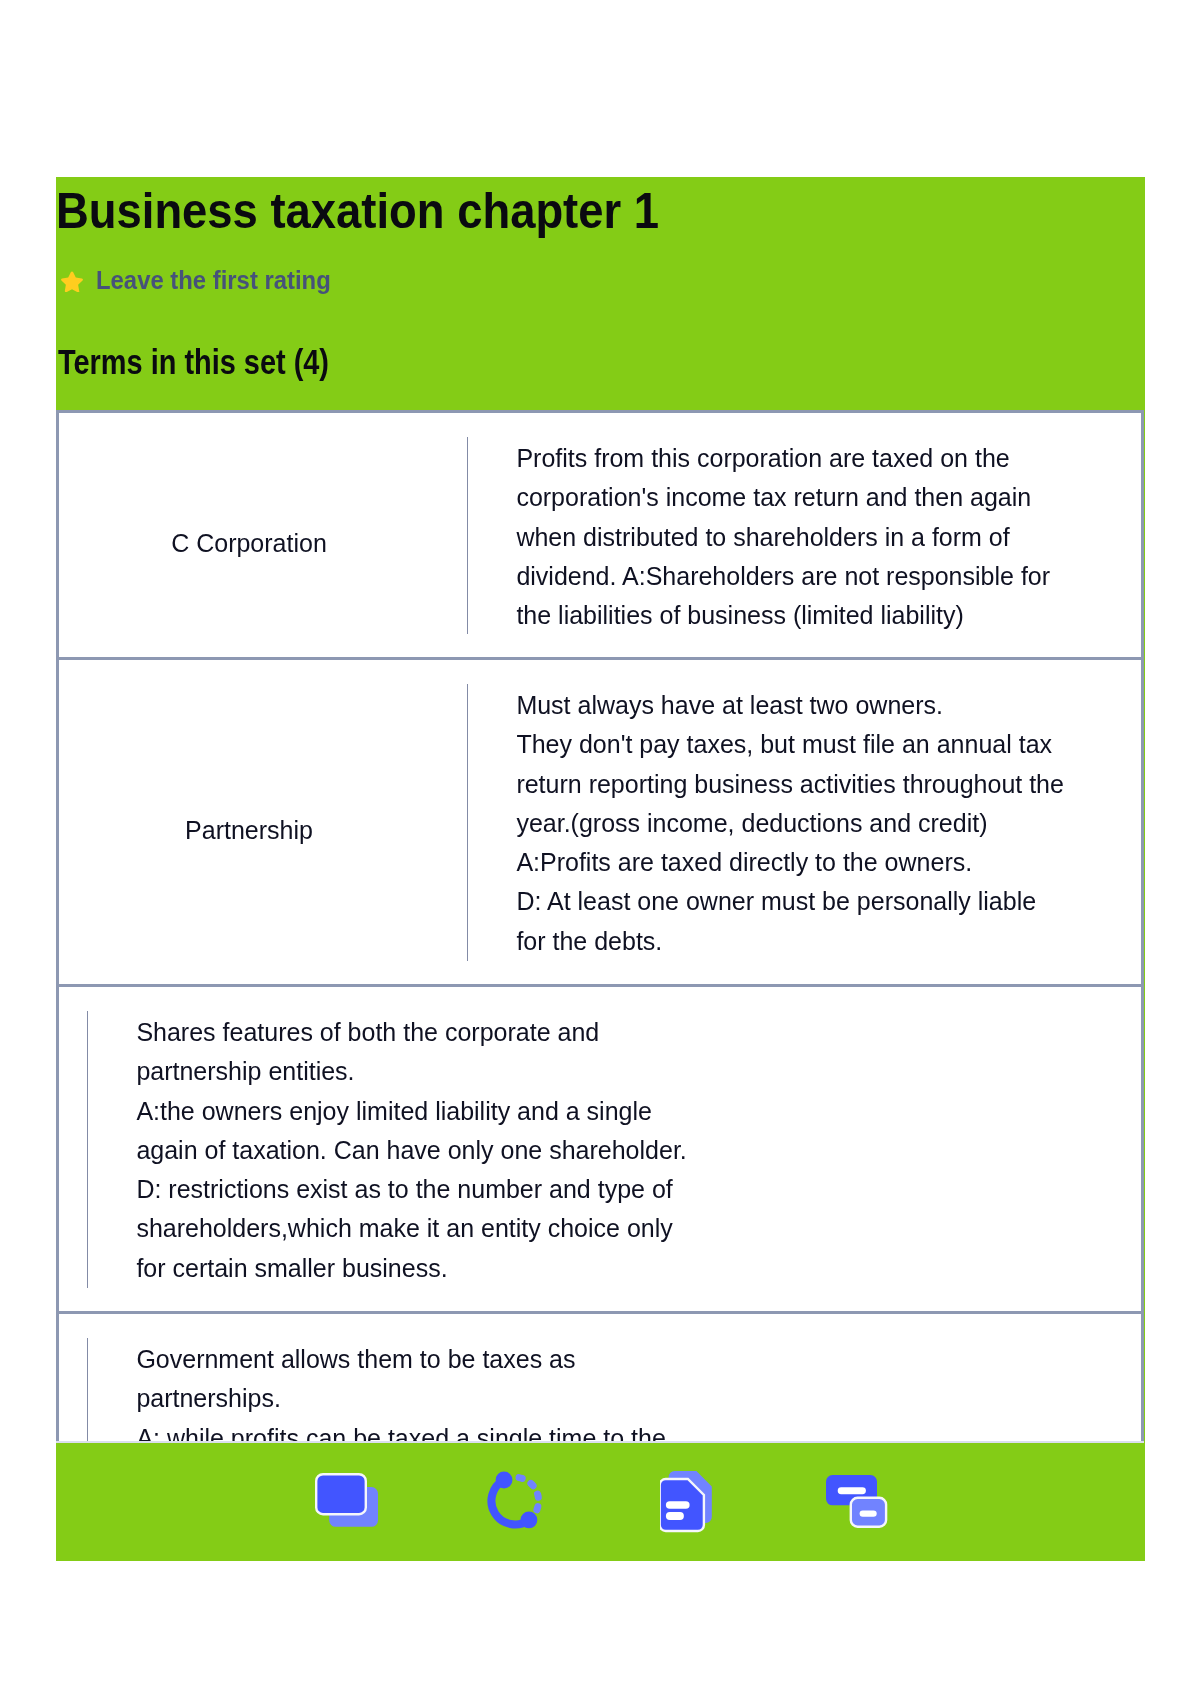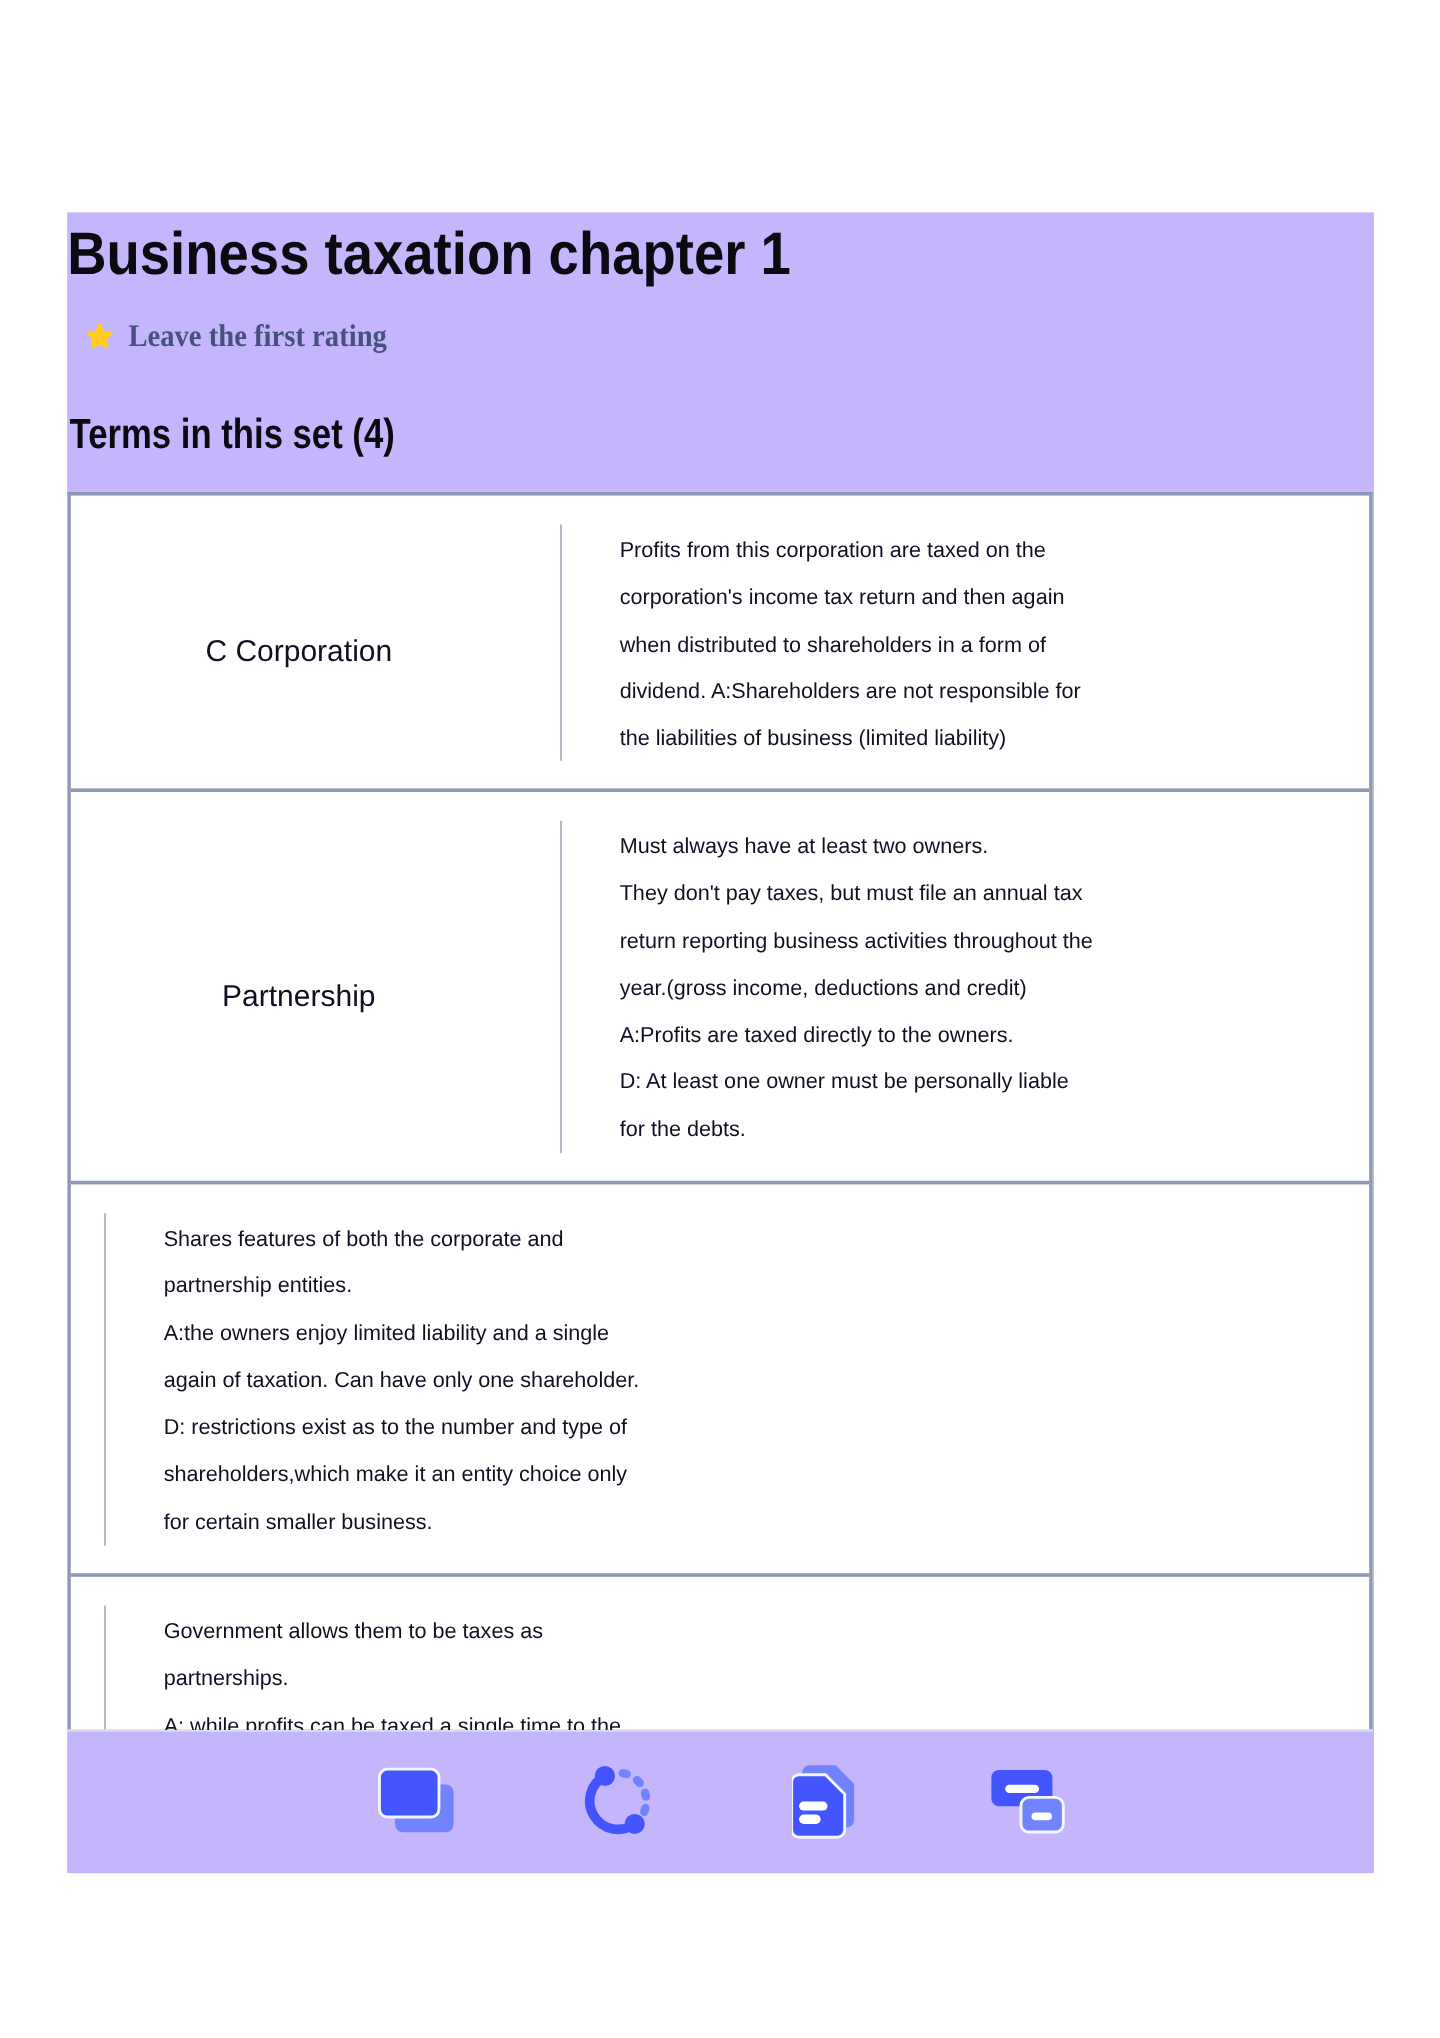--- a/index.html
+++ b/index.html
@@ -1,27 +1,27 @@
 <!DOCTYPE html>
 <html><head>
 <meta charset="utf-8">
 <title>Business taxation chapter 1</title>
 <style>
   html,body{margin:0;padding:0;background:#ffffff;}
   body{width:1200px;height:1698px;overflow:hidden;
        font-family:"Liberation Sans",sans-serif;
        -webkit-font-smoothing:antialiased;}
   .page{position:absolute;left:56px;top:177px;width:1089px;height:1384px;
-        background:#c4b5fd;overflow:hidden;}
+        background:#84cc16;overflow:hidden;}
 
   h1.title{margin:0;position:absolute;left:0px;top:4px;
            font-size:50px;line-height:60px;font-weight:700;color:#0a0a10;
            white-space:nowrap;transform:scaleX(0.908) translateZ(0);transform-origin:left top;}
 
-  .rating{position:absolute;left:16px;top:89px;display:flex;align-items:flex-start;font-family:Liberation Serif, serif;}
+  .rating{position:absolute;left:5px;top:89px;display:flex;align-items:center;}
   .rating .star{width:22px;height:21px;display:block;margin-top:3px;}
   .rating .label{margin-left:13px;color:#46527a;font-size:26px;line-height:28px;
                  font-weight:700;white-space:nowrap;
                  transform:scaleX(0.918) translateZ(0);transform-origin:left top;}
 
   h2.terms{margin:0;position:absolute;left:2px;top:164px;
            font-size:35px;line-height:42px;font-weight:700;color:#0a0a10;
            white-space:nowrap;transform:scaleX(0.826) translateZ(0);transform-origin:left top;}
 
   .cardsclip{position:absolute;left:0;top:233px;width:1088px;height:1031px;
@@ -29,21 +29,21 @@
   .cards{width:1088px;border:3px solid #8d98b2;border-bottom:none;background:#fff;box-sizing:border-box;}
   .card{display:flex;border-bottom:3px solid #8d98b2;box-sizing:border-box;}
   .card:last-child{border-bottom:none;}
   .term{width:380px;flex:none;display:flex;align-items:center;
         justify-content:center;font-size:25px;color:#0f1122;line-height:39.3px;
         text-align:center;box-sizing:border-box;padding-top:17px;
         transform:translateZ(0);}
   .defwrap{flex:1;display:flex;align-items:stretch;box-sizing:border-box;
            padding-left:28px;}
   .vsep{width:1.4px;background:#838ba6;flex:none;margin:23.5px 0;}
-  .def{padding:26px 20px 22px 48px;font-size:18px;line-height:39.3px;color:#0f1122;
+  .def{padding:26px 20px 22px 48px;font-size:25px;line-height:39.3px;color:#0f1122;
        white-space:pre-line;transform:translateZ(0);}
 
   .modes{position:absolute;left:0;top:1264px;width:1088px;height:119px;}
   .mode{position:absolute;width:64px;height:64px;}
   .mode svg{display:block;}
   .m1{left:259px;top:32px}
   .m2{left:431px;top:29px}
   .m3{left:604px;top:29px}
   .m4{left:770px;top:31px}
 </style>

